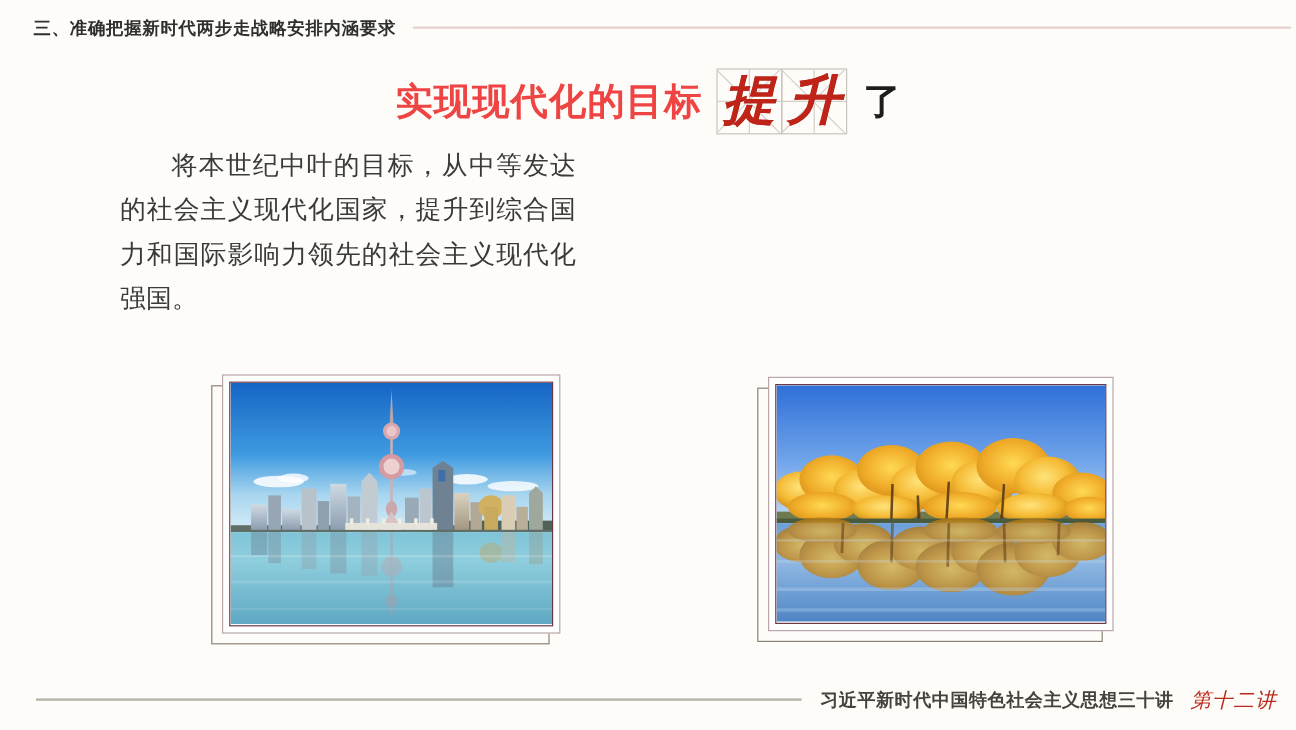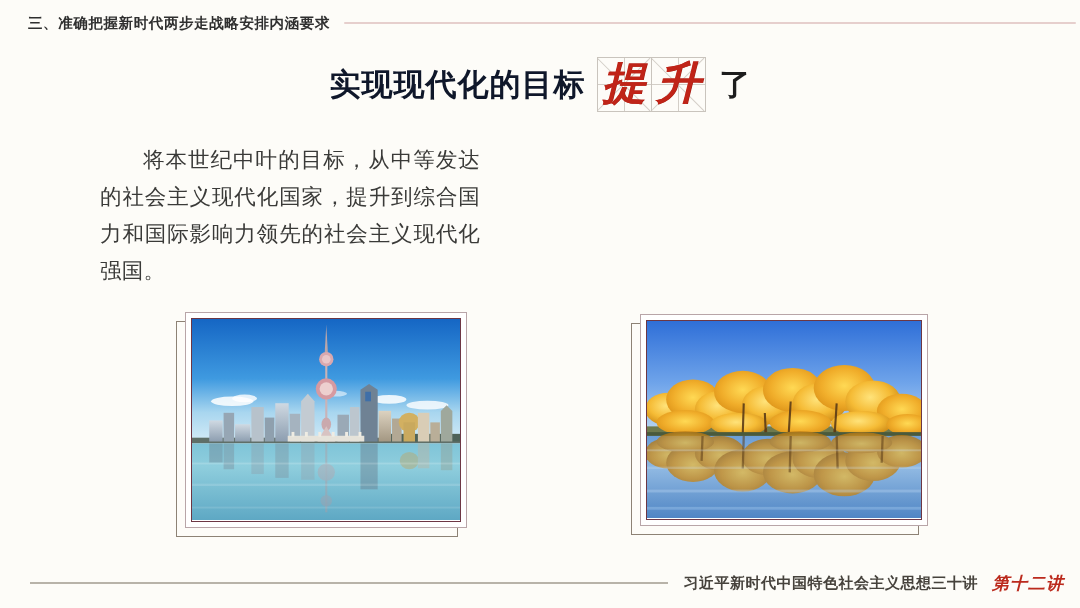--- a/index.html
+++ b/index.html
@@ -57,21 +57,21 @@
     top: 55px;
     width: 1080px;
     height: 58px;
     display: flex;
     align-items: center;
     justify-content: center;
   }
   .title-text {
     font-size: 31px;
     font-weight: bold;
-    color: #0f172a;
+    color: #ef4444;
     letter-spacing: 1px;
     line-height: 1;
     white-space: nowrap;
   }
   .title-tail {
     font-size: 31px;
     font-weight: bold;
     color: #1d1d1d;
     margin-left: 14px;
     line-height: 1;
@@ -119,21 +119,21 @@
     font-style: italic;
     color: #c02418;
     line-height: 1;
     text-shadow: 0.5px 0 0 #9d1b11;
   }
 
   
   .columns {
     position: absolute;
     left: 0;
-    top: 142px;
+    top: 120px;
     width: 1060px;
     display: flex;
   }
   .col {
     width: 540px;
     box-sizing: border-box;
   }
   .col-left  { padding: 0 60px 0 100px; }
   .col-right { padding: 0 110px 0 55px; }
   .para {
@@ -208,21 +208,21 @@
     font-weight: bold;
     color: #46423c;
     letter-spacing: 0.5px;
     white-space: nowrap;
   }
   .footer-badge {
     margin-left: 14px;
     margin-right: 16px;
     font-family: "Liberation Serif", "DejaVu Serif", serif;
     font-size: 17px;
-    font-weight: bold;
+    font-weight: normal;
     font-style: italic;
     color: #bb2a1d;
     letter-spacing: 1px;
     white-space: nowrap;
   }
 </style>
 </head>
 <body>
 
 <div class="slide">

